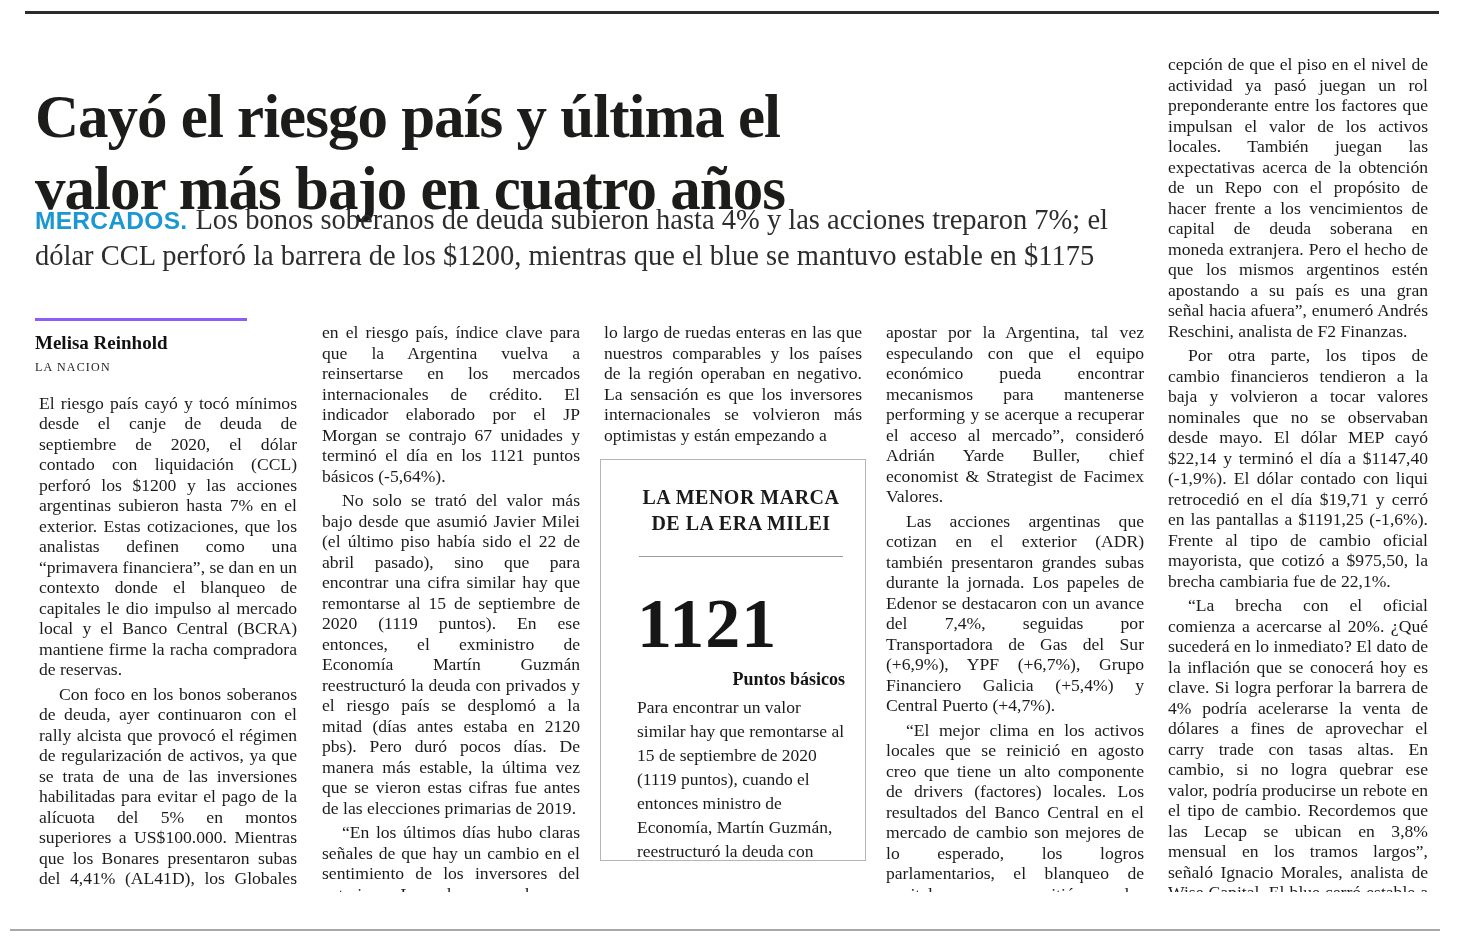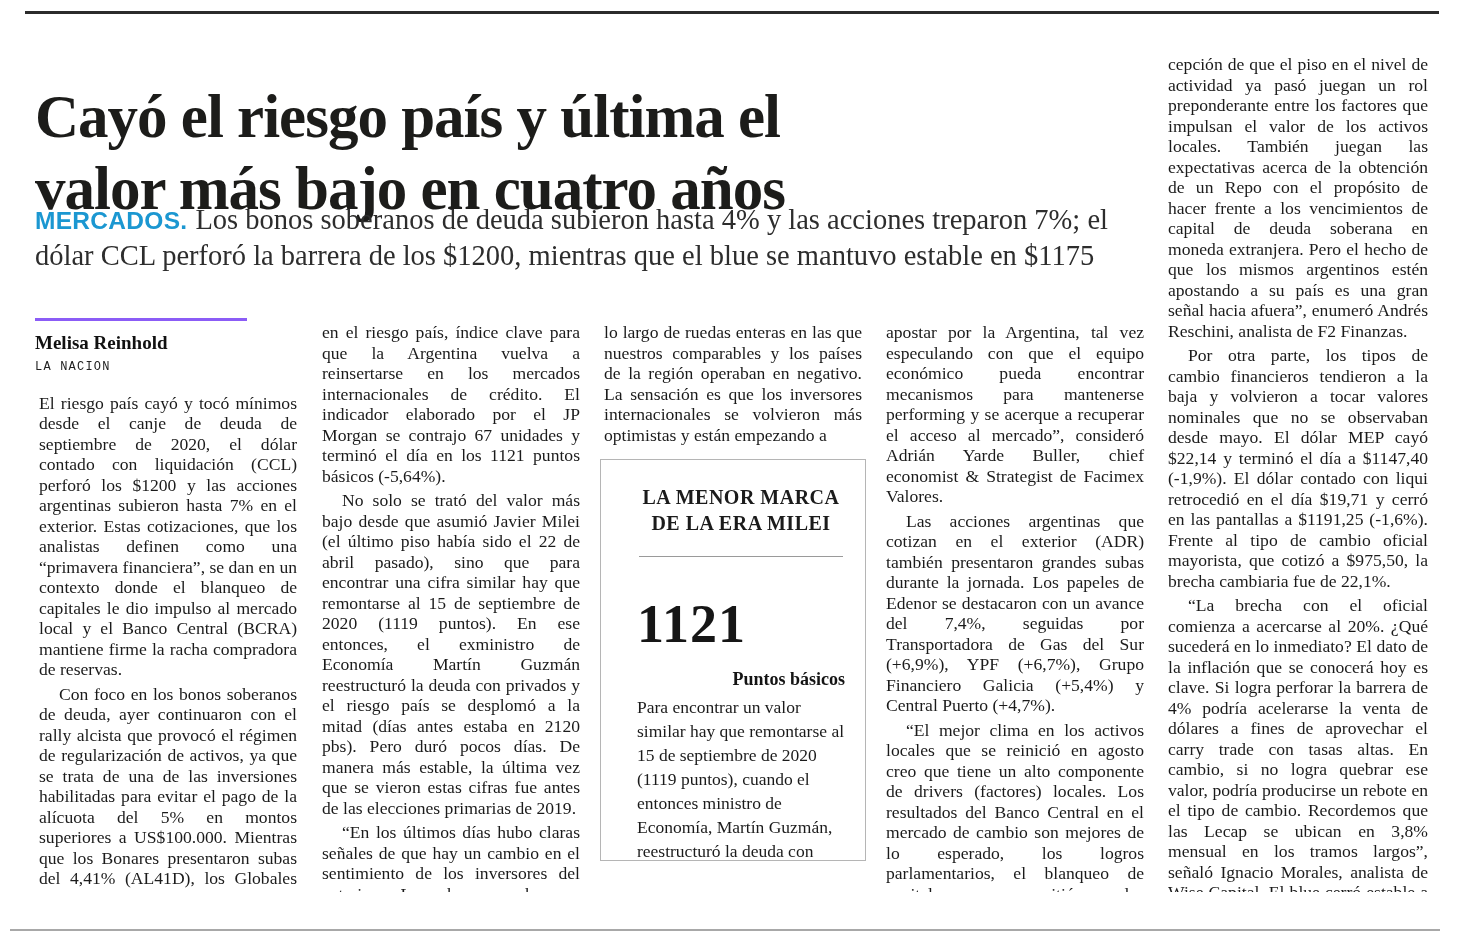--- a/index.html
+++ b/index.html
@@ -32,33 +32,33 @@
   .col p{margin:4px;text-align:justify;}
   .col p.indent{text-indent:20px;}
   #col1{left:35px;}
   #col2{left:318px;}
   #col3{left:600px;}
   #col4{left:882px;}
   #col5{left:1164px;top:50px;height:842px;width:268px;}
 
   .byline{border-top:3px solid #8b5cf6;width:212px;padding-top:11px;margin-bottom:15px;}
   .byline-author{font-weight:700;font-size:19px;line-height:22px;color:#111;}
-  .byline-agency{font-size:12px;letter-spacing:1.2px;color:#222;margin-top:3px;font-family:Liberation Mono, monospace;}
+  .byline-agency{font-size:12px;letter-spacing:1.2px;color:#222;margin-top:3px;}
 
   .callout{
     box-sizing:border-box;margin-top:14px;width:266px;height:402px;
     border:1px solid #b5b5b5;padding:24px 20px 20px 36px;overflow:hidden;
   }
   .callout-title{
     text-align:center;font-size:20px;line-height:26px;font-weight:600;
     letter-spacing:0.5px;color:#1b1b1b;
   }
   .callout-title span{display:block;white-space:nowrap;}
   .callout-divider{border:none;border-top:1px solid #9a9a9a;margin:20px 2px 36px 2px;}
-  .callout-figure{font-size:54px;line-height:62px;font-weight:700;color:#161616;letter-spacing:1px;}
+  .callout-figure{font-size:70px;line-height:62px;font-weight:700;color:#161616;letter-spacing:1px;}
   .callout-figure-label{font-size:18px;font-weight:700;margin-top:14px;margin-bottom:5px;color:#141414;text-align:right;}
   .callout-caption{font-size:17.5px;line-height:24px;color:#1b1b1b;text-align:left;}
 </style>
 </head>
 <body>
 
 <div class="rule-top"></div>
 
 <h1 class="headline">
   <span class="hl-line">Cayó el riesgo país y última el</span>

